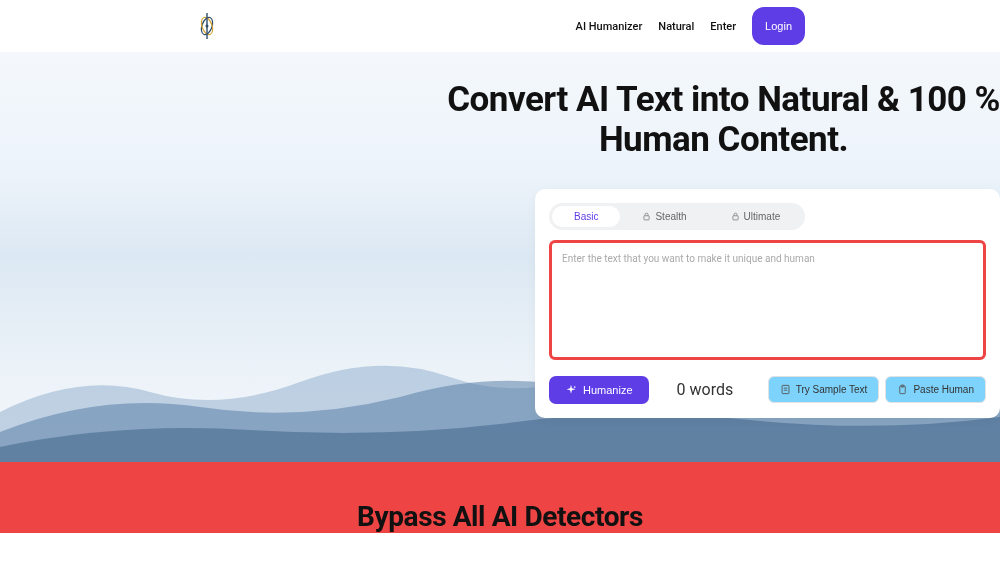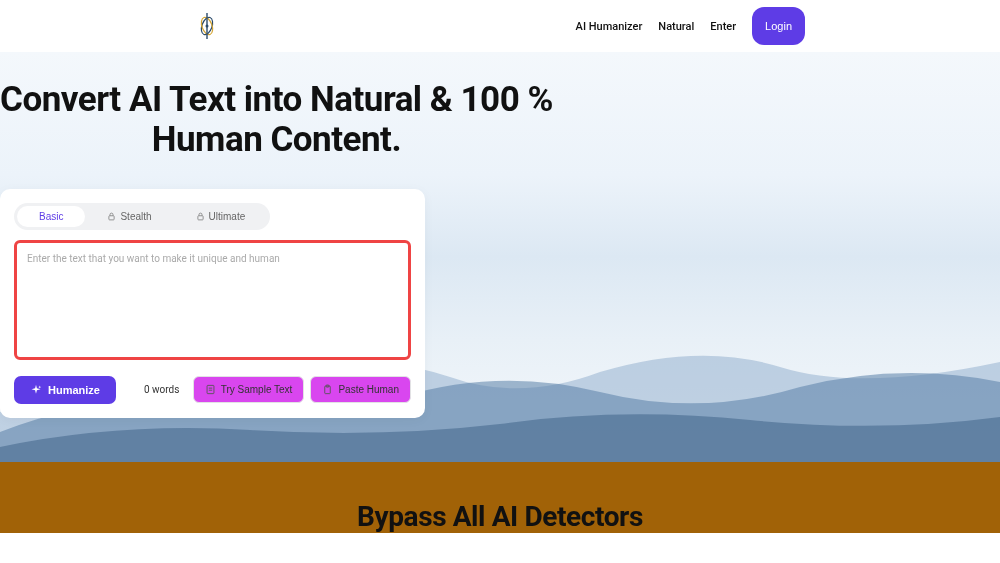--- a/index.html
+++ b/index.html
@@ -52,21 +52,21 @@
       font-size: 11px;
       font-weight: 500;
       cursor: pointer;
     }
     .hero {
       position: relative;
       height: 410px;
       background: linear-gradient(180deg, #f4f8fc 0%, #ecf3fa 30%, #dce8f3 50%, #e8f0f7 70%, #f5f8fb 100%);
       display: flex;
       flex-direction: column;
-      align-items: flex-start;
+      align-items: flex-end;
       overflow: hidden;
     }
     .mountains {
       position: absolute;
       bottom: 0;
       left: 0;
       width: 100%;
       height: 150px;
     }
     .hero h1 {
@@ -77,21 +77,21 @@
       margin-top: 28px;
       line-height: 1.15;
       position: relative;
       z-index: 5;
       letter-spacing: -0.5px;
     }
     .tool-card {
       background: #fff;
       border-radius: 10px;
       padding: 14px;
-      width: 425px;
+      width: 465px;
       margin-top: 28px;
       position: relative;
       z-index: 5;
       box-shadow: 0 2px 12px rgba(0,0,0,0.04);
     }
     .tabs {
       display: flex;
       background: #f0f1f3;
       border-radius: 18px;
       padding: 3px;
@@ -146,51 +146,51 @@
       align-items: center;
       gap: 10px;
     }
     .humanize-btn {
       background: #5e3ce6;
       color: #fff;
       border: none;
       padding: 8px 16px;
       border-radius: 7px;
       font-size: 11px;
-      font-weight: 700;
+      font-weight: 400;
       cursor: pointer;
       display: flex;
       align-items: center;
       gap: 6px;
     }
     .word-count {
-      font-size: 10px;
+      font-size: 16px;
       color: #333;
       padding-left: 18px;
     }
     .actions-right {
       display: flex;
       gap: 6px;
     }
     .secondary-btn {
-      background: #d946ef;
+      background: #7dd3fc;
       border: 1px solid #e2e2e4;
       padding: 7px 11px;
       border-radius: 6px;
       font-size: 10px;
       color: #333;
       cursor: pointer;
       display: flex;
       align-items: center;
       gap: 5px;
     }
     .section2 {
       padding-top: 38px;
       text-align: center;
-      background: #a16207;
+      background: #ef4444;
       position: relative;
       z-index: 5;
     }
     .section2 h2 {
       font-size: 28px;
       font-weight: 700;
       color: #111;
       letter-spacing: -0.4px;
     }
     .icon-svg {

